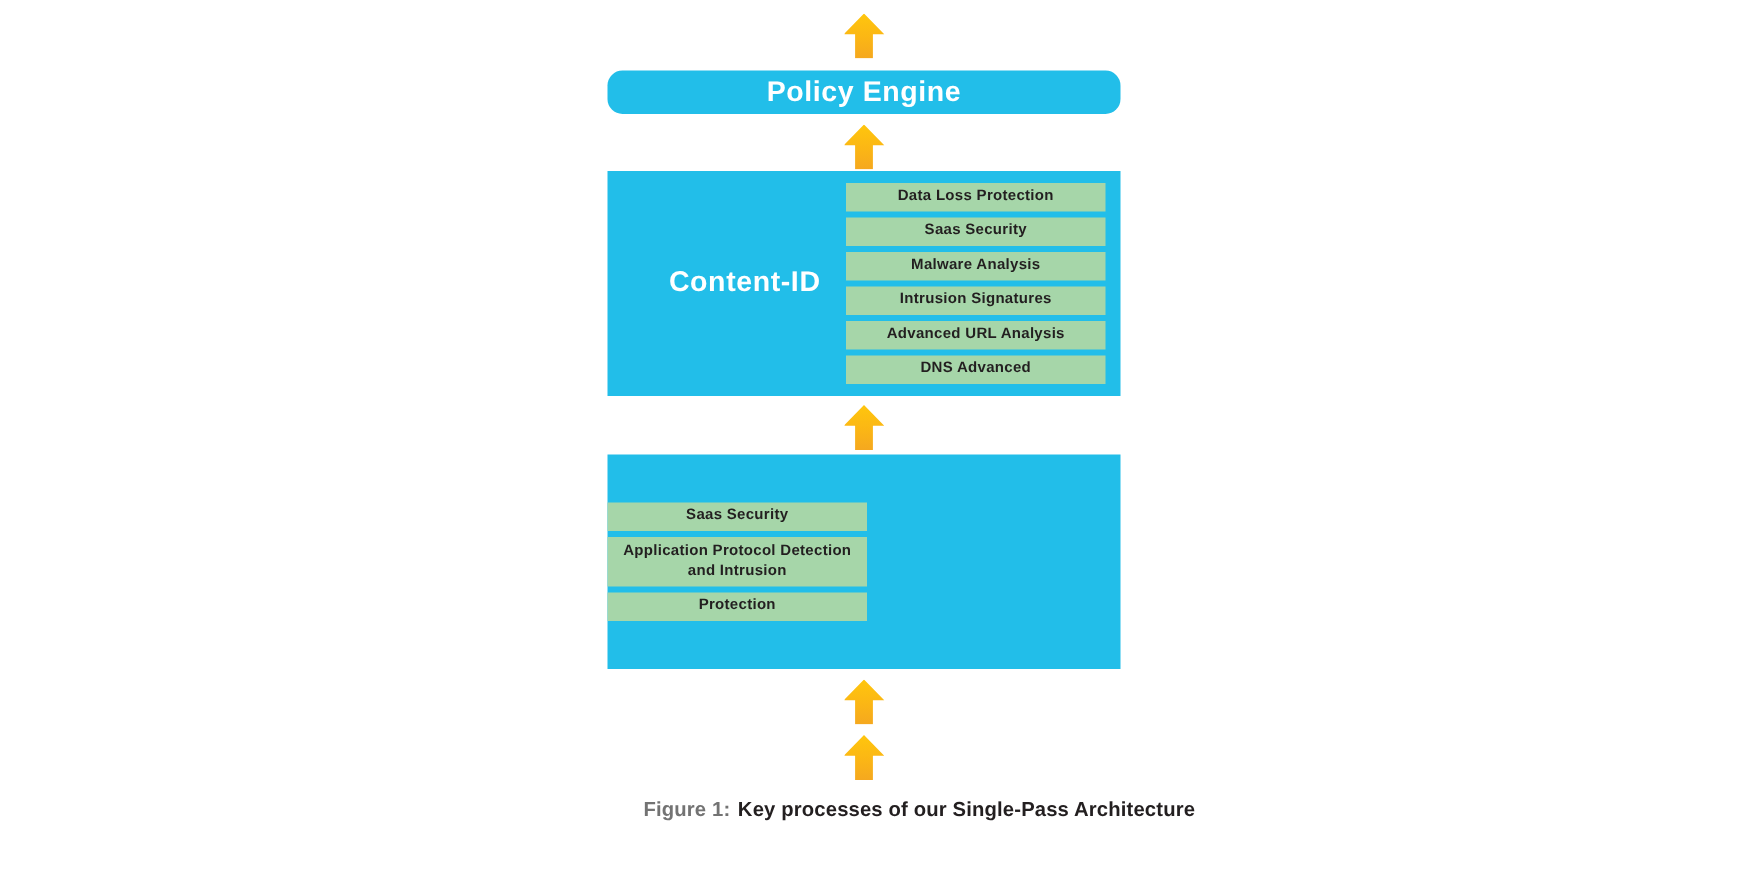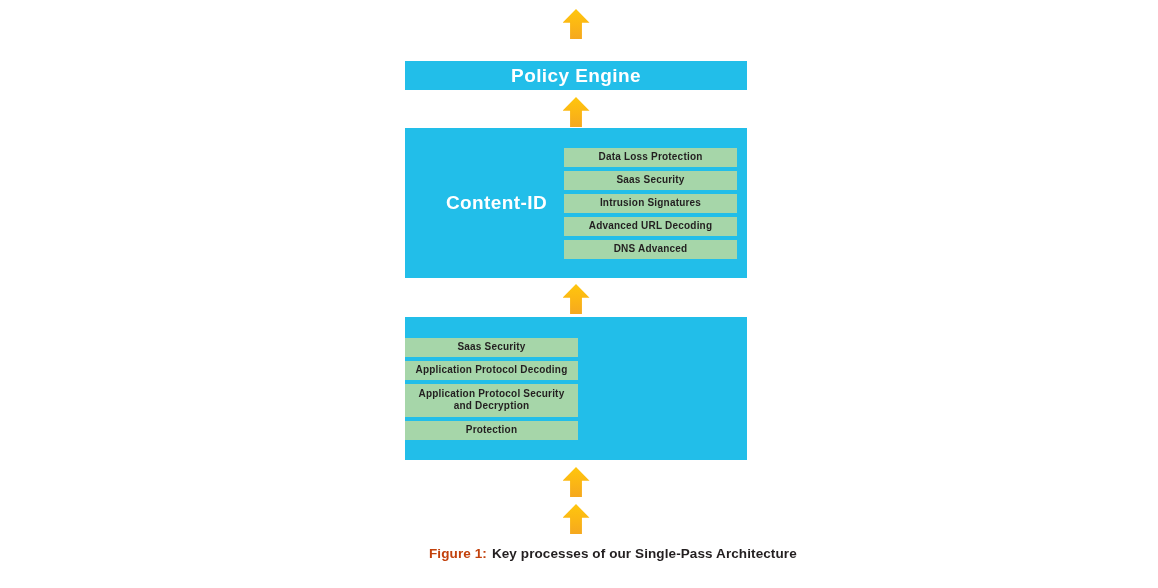--- a/index.html
+++ b/index.html
@@ -69,39 +69,39 @@
     letter-spacing: 0.2px;
     line-height: 1.25;
     display: flex;
     align-items: center;
     justify-content: center;
     text-align: center;
     padding: 1px 5px;
   }
   .chip.tall { min-height: 33px; }
   .arrow-1 { margin-top: 9px; }
-  .bar-policy { margin-top: 22px; }
+  .bar-policy { margin-top: 8px; border-radius: 10px; }
   .arrow-2 { margin-top: 7px; }
   .block-content { margin-top: 1px; height: 150px; }
   .arrow-3 { margin-top: 6px; }
   .block-app { margin-top: 3px; height: 143px; }
   .arrow-4 { margin-top: 7px; }
   .bar-user { margin-top: 6px; }
   .arrow-5 { margin-top: 7px; }
   .caption {
     margin-top: 12px;
     text-align: center;
     font-size: 13.5px;
     color: #231F20;
     font-weight: 700;
     letter-spacing: 0.1px;
     white-space: nowrap;
   }
   .caption .label {
-    color: #c2410c;
+    color: #737373;
     margin-right: 5px;
     padding-left: 24px;
   }
 </style>
 </head>
 <body>
 
 <div class="diagram">
 
   <div class="up-arrow arrow-1"></div>
@@ -112,33 +112,33 @@
 
   <div class="up-arrow arrow-2"></div>
 
   <div class="layer-block block-content">
     <div class="block-title-area">
       <span class="layer-title">Content-ID</span>
     </div>
     <div class="chip-col">
       <div class="chip">Data Loss Protection</div>
       <div class="chip">Saas Security</div>
+      <div class="chip">Malware Analysis</div>
       <div class="chip">Intrusion Signatures</div>
-      <div class="chip">Advanced URL Decoding</div>
+      <div class="chip">Advanced URL Analysis</div>
       <div class="chip">DNS Advanced</div>
     </div>
   </div>
 
   <div class="up-arrow arrow-3"></div>
 
   <div class="layer-block block-app">
     <div class="chip-col">
       <div class="chip">Saas Security</div>
-      <div class="chip">Application Protocol Decoding</div>
-      <div class="chip tall">Application Protocol Security and Decryption</div>
+      <div class="chip tall">Application Protocol Detection and Intrusion</div>
       <div class="chip">Protection</div>
     </div>
   </div>
 
   <div class="up-arrow arrow-4"></div>
 
 
   <div class="up-arrow arrow-5"></div>
 
   <div class="caption">

